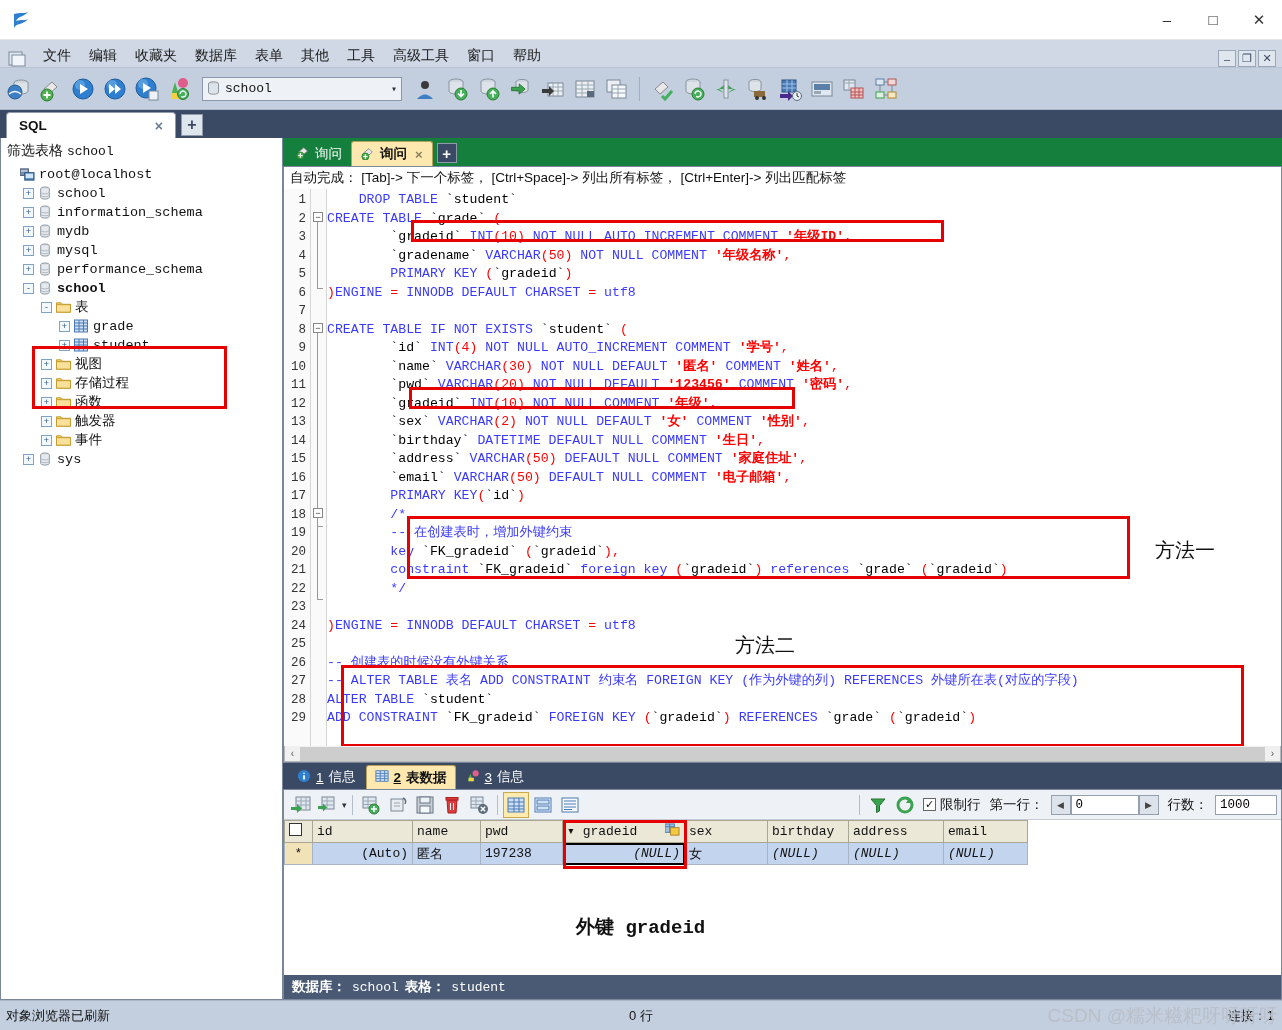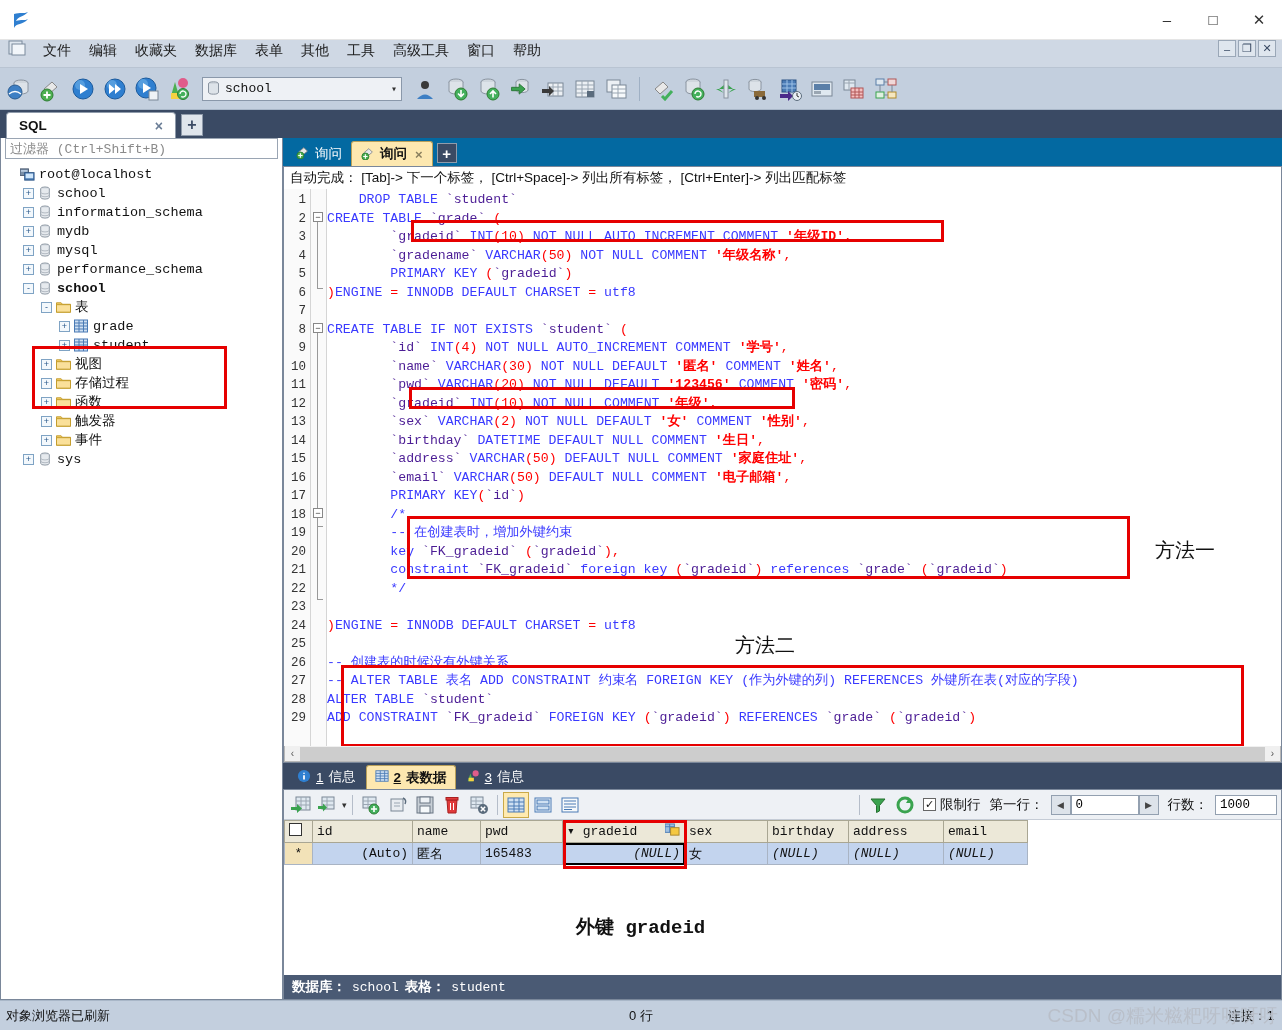--- a/index.html
+++ b/index.html
@@ -18,21 +18,21 @@
   .titlebar { height:40px; background:#ffffff; display:flex; align-items:center;
               border-bottom:1px solid #e5e5e5; }
   .title-icon { width:22px; height:22px; margin-left:10px; margin-right:8px; position:relative; }
   .title-icon svg { display:block; }
   .title-text { font-size:14.5px; color:#111; letter-spacing:0.1px; }
   .win-btns { margin-left:auto; display:flex; height:40px; }
   .win-btn { width:46px; height:40px; display:flex; align-items:center; justify-content:center;
              color:#333; font-size:15px; }
 
   
-  .menubar { height:28px; background:#cfd8e4; display:flex; align-items:flex-start;
+  .menubar { height:28px; background:#cfd8e4; display:flex; align-items:flex-end;
              position:relative; border-bottom:1px solid #b9c4d2; }
   .menu-appicon { width:18px; height:16px; margin-left:8px; margin-right:8px; }
   .menu-item { padding:2px 9px; font-size:14px; color:#1a1a1a; cursor:default; }
   .mdi-btns { margin-left:auto; display:flex; gap:2px; padding-right:6px; }
   .mdi-btn { width:18px; height:17px; border:1px solid #9aa7b7; background:#dfe6ee;
              display:flex; align-items:center; justify-content:center; font-size:11px; color:#3a4a63; }
 
   
   .toolbar { height:42px; background:#c3cfde; display:flex; align-items:center;
              padding:0 4px; border-bottom:1px solid #a9b7c8; gap:2px; }
@@ -74,21 +74,21 @@
   .tspacer { width:15px; flex:none; }
   .ticon { width:14px; height:15px; margin-right:5px; flex:none; }
   .tlabel { line-height:19px;text-align:center; }
   .tlabel.bold { font-weight:bold; }
 
   
   .redbox { position:absolute; border:3px solid #e60000; pointer-events:none; }
 
   
   .work { flex:1; display:flex; flex-direction:column; background:#3a4a64; }
-  .qtabs { height:28px; background:#0369a1; display:flex; align-items:flex-end; padding-left:4px; }
+  .qtabs { height:28px; background:#15803d; display:flex; align-items:flex-end; padding-left:4px; }
   .qtab { height:25px; display:flex; align-items:center; padding:0 9px; font-size:13.5px;
           color:#ffffff; gap:5px; border-radius:3px 3px 0 0; }
   .qtab.active { background:#fde8b0; color:#111; font-weight:bold; border:1px solid #b9a05a; border-bottom:none; }
   .qtab .x { color:#7d8ea8; font-size:13px; margin-left:3px; }
   .qtab.active .x { color:#8a7f5e; }
   .qtab-plus { width:20px; height:20px; margin-left:4px; margin-bottom:3px; background:#3a4a64;
                border:1px solid #8f9bab; color:#fff; display:flex; align-items:center;
                justify-content:center; font-size:15px; font-weight:bold; }
 
   .editor-wrap { background:#ffffff; border:1px solid #7a879a; margin:0; flex:none;
@@ -107,21 +107,21 @@
   .foldline { position:absolute; left:6px; top:0; bottom:0; width:1px; background:#999; }
   .foldend { position:absolute; left:6px; top:0; width:6px; height:9px; border-left:1px solid #999;
              border-bottom:1px solid #999; }
   .code { flex:1; padding-top:2px; font-family:"Liberation Mono", monospace; font-size:13.2px;
           white-space:pre; overflow:hidden; position:relative; }
   .code .ln { height:18.5px; line-height:18.5px; }
   .kw  { color:#3a3aff; }
   .num { color:#ff0000; }
   .str { color:#ff0000; font-weight:bold; }
   .cmt { color:#3a3aff; }
-  .ident { color:#4c1d95; }
+  .ident { color:#000000; }
   .op  { color:#ff0000; }
 
   .hscroll { height:16px; background:#f0f0f0; border:1px solid #b7b7b7; border-top:none;
              display:flex; align-items:center; }
   .hscroll .arr { width:15px; text-align:center; font-size:10px; color:#555; }
   .hscroll .bar { flex:1; height:14px; background:#cdcdcd; }
 
   
   .results { background:#3a4a64; flex:1; display:flex; flex-direction:column; }
   .rtabs { height:26px; display:flex; align-items:flex-end; padding-left:6px; gap:2px; }
@@ -395,22 +395,23 @@
     <div class="otab">
       <span>SQL</span>
       <span class="x">×</span>
     </div>
     <div class="otab-plus">+</div>
   </div>
 
   <div class="main">
 
     <div class="objbrowser">
-      <div class="ob-filter">
-        <span>过滤器 (Ctrl+Shift+B)</span>
+      <div class="ob-title">
+        <span>筛选表格</span>
+        <span class="mono">school</span>
       </div>
       <div class="tree" id="tree">
           <div class="tnode" style="padding-left: 4px;">
             <span class="tspacer"></span>
             <span class="ticon"><svg width="15" height="15" viewBox="0 0 16 16">
                 <rect x="0" y="2" width="9" height="7" fill="#7a8fa8" stroke="#4a5a70"></rect>
                 <rect x="1" y="3.5" width="7" height="1.4" fill="#cfe0f2"></rect>
                 <rect x="5" y="6" width="10" height="8" fill="#4a7bb5" stroke="#2d5585"></rect>
                 <rect x="6" y="7" width="8" height="5" fill="#cfe6fa"></rect>
               </svg></span>
@@ -794,21 +795,21 @@
                   <th style="width:81px">birthday</th>
                   <th style="width:95px">address</th>
                   <th style="width:84px">email</th>
                 </tr>
               </thead>
               <tbody>
                 <tr>
                   <td class="rowhead">*</td>
                   <td class="rightc">(Auto)</td>
                   <td>匿名</td>
-                  <td>165483</td>
+                  <td>197238</td>
                   <td class="nullc" style="outline:2px solid #000; outline-offset:-2px;">(NULL)</td>
                   <td>女</td>
                   <td class="nullc" style="text-align:left">(NULL)</td>
                   <td class="nullc" style="text-align:left">(NULL)</td>
                   <td class="nullc" style="text-align:left">(NULL)</td>
                 </tr>
               </tbody>
             </table>
             <div class="redbox" style="left:279px; top:0px; width:124px; height:49px;"></div>
           </div>

